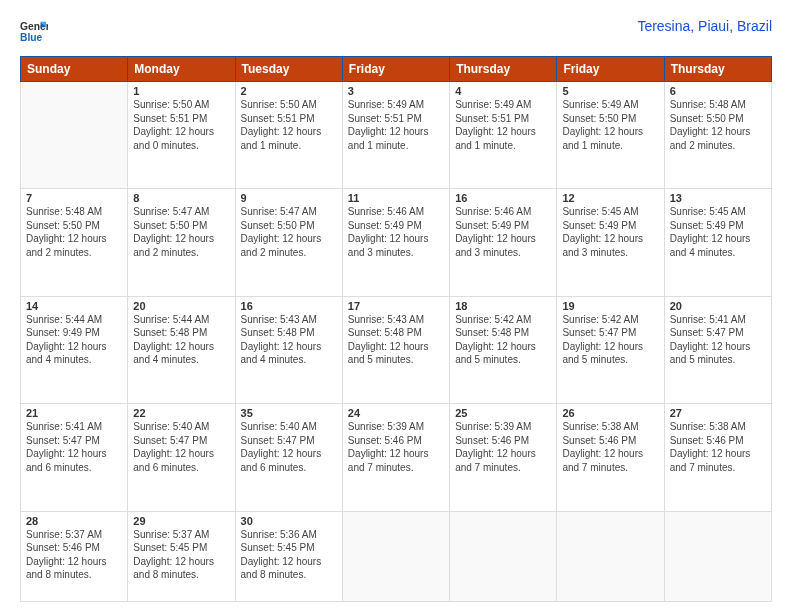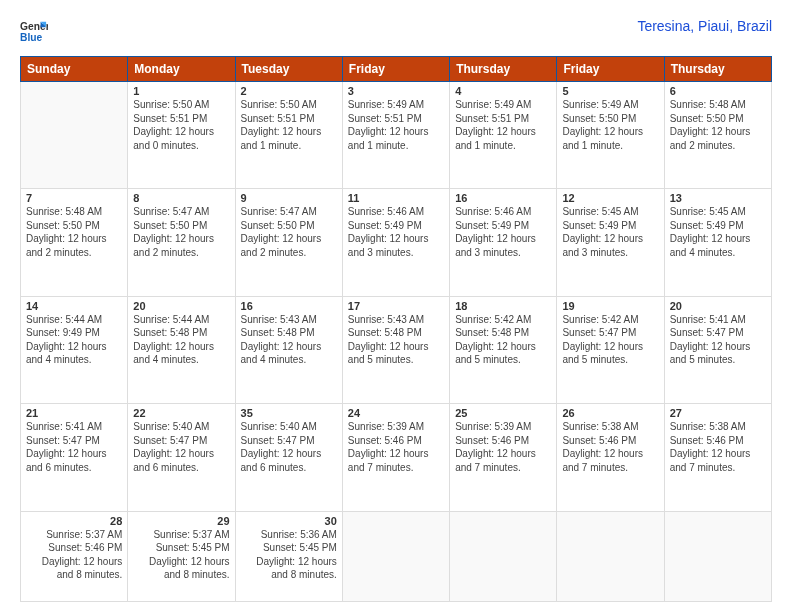--- a/index.html
+++ b/index.html
@@ -77,21 +77,21 @@
     .cell-info {
       font-size: 10px;
       color: #444;
       line-height: 1.35;
     }
     .empty-cell {
       background: #f9f9f9;
     }
     tr { height: auto; }
     .week-row td { height: 88px; }
-    .last-row td { height: 72px; text-align: right; }
+    .last-row td { height: 72px; }
   </style>
 </head>
 <body>
 
 <div class="page">
   <div class="header">
     <div class="logo">
       <svg class="logo-icon" viewBox="0 0 30 30">
         <text x="0" y="13" font-size="11" font-weight="bold" fill="#333">General</text>
         <text x="0" y="25" font-size="11" font-weight="bold" fill="#1565c0">Blue</text>

